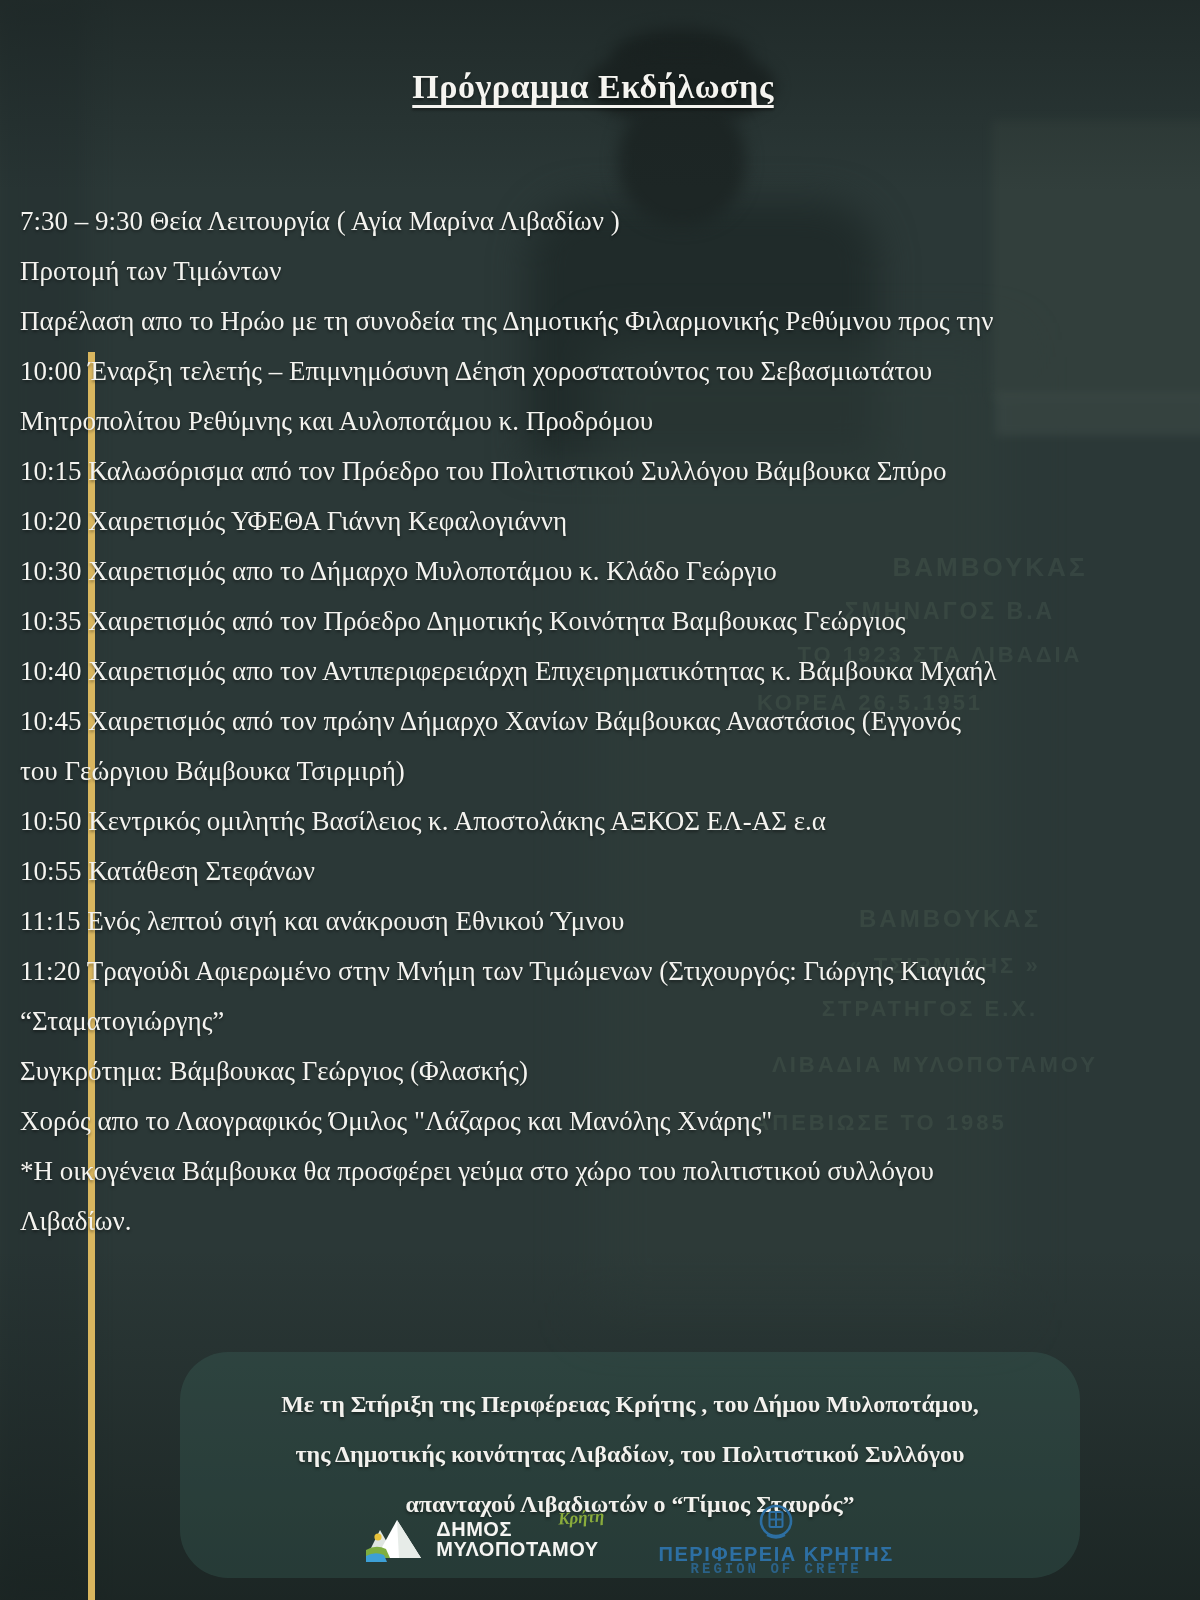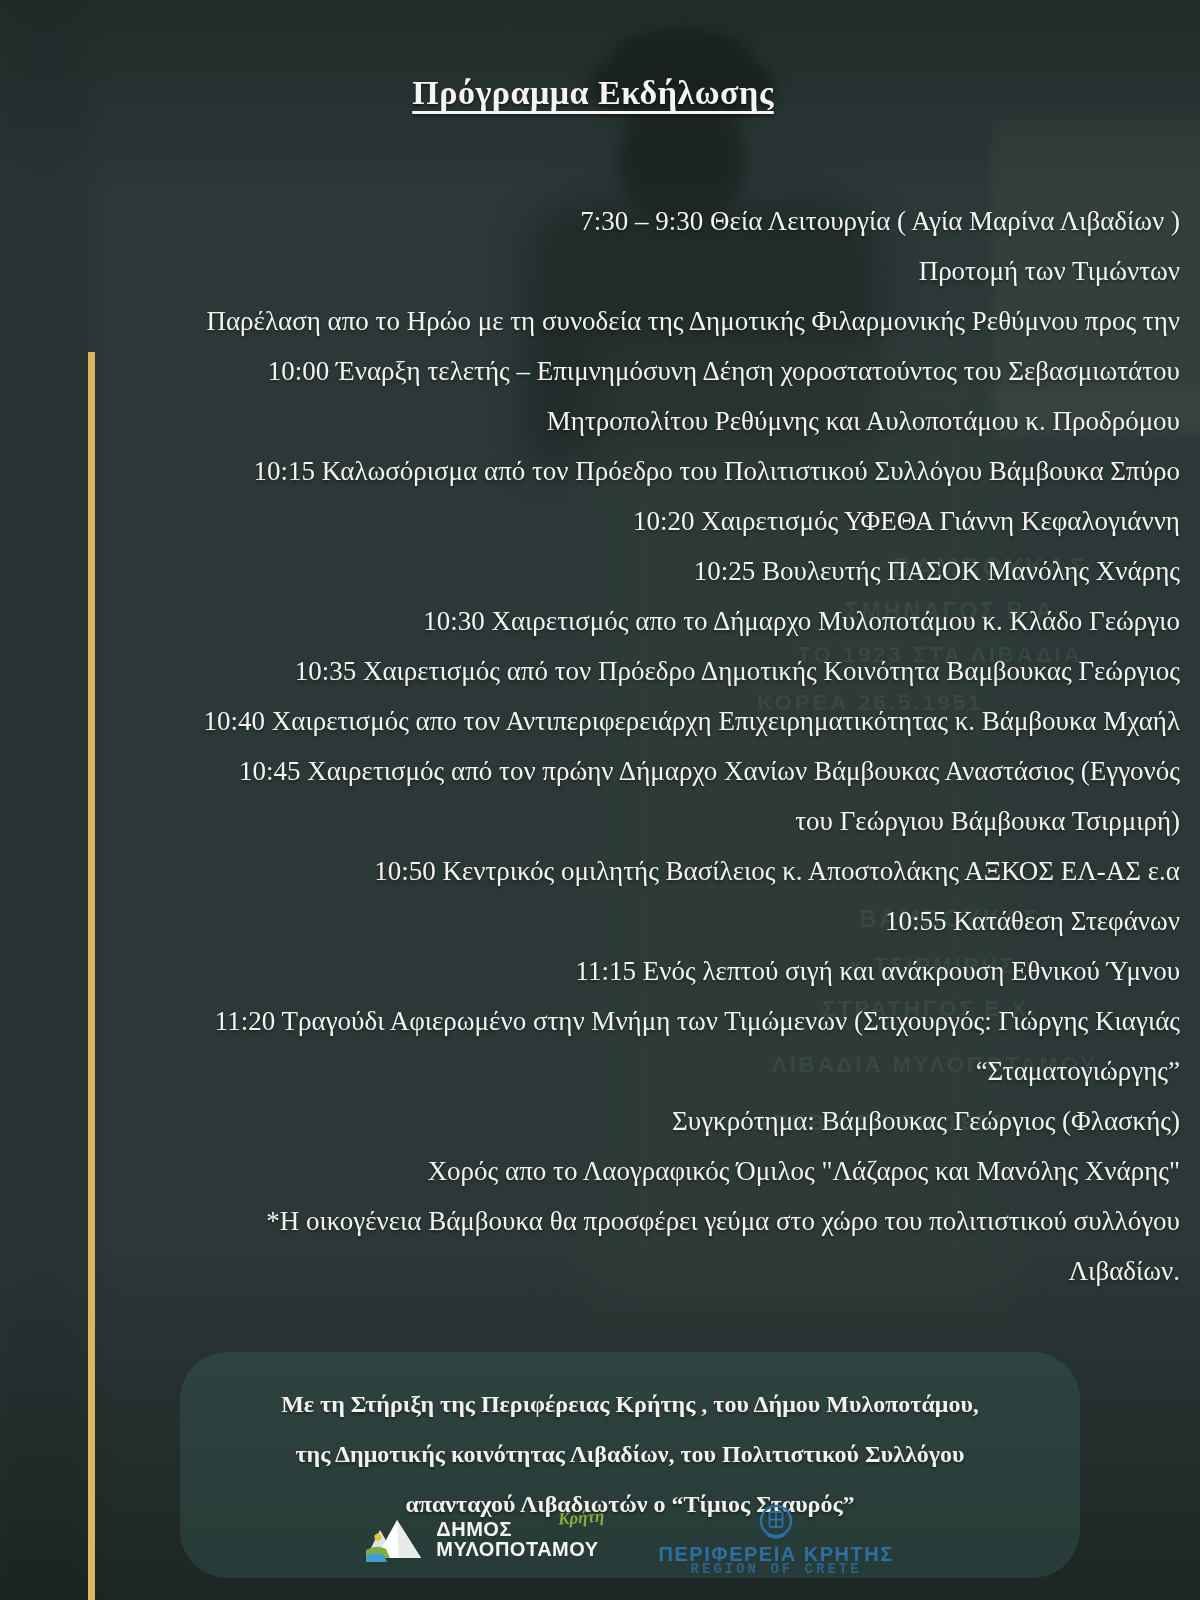--- a/index.html
+++ b/index.html
@@ -23,27 +23,27 @@
   .left-edge{left:0;top:0;width:86px;height:1600px;background:#243030;opacity:.55;filter:blur(12px);}
   .inscription{
     position:absolute;transform:translateX(-50%);
     color:#4a5c52;opacity:.38;font-family:"Liberation Sans", sans-serif;
     font-weight:bold;letter-spacing:3px;white-space:nowrap;filter:blur(.6px);
   }
   
   .gold-bar{position:absolute;left:88px;top:352px;width:7px;height:1248px;background:#d9b65f;}
   
   .title{
-    position:absolute;top:74px;left:0;width:100%;text-align:center;
+    position:absolute;top:68px;left:0;width:100%;text-align:center;
     color:#f5f4f0;font-size:34px;font-weight:bold;letter-spacing:.5px;
     text-shadow:0 2px 3px rgba(0,0,0,.45);
   }
   .title span{text-decoration:underline;text-underline-offset:7px;text-decoration-thickness:2.5px;padding-right:14px;}
   
-  .schedule{position:absolute;top:196px;left:20px;right:20px;text-align:right;}
+  .schedule{position:absolute;top:196px;left:20px;right:20px;text-align:left;}
   .sched-line{
     height:50px;line-height:50px;white-space:nowrap;
     color:#f4f3ef;font-size:27px;
     text-shadow:0 2px 3px rgba(0,0,0,.4);
   }
   
   .support-box{
     position:absolute;left:180px;top:1352px;width:900px;height:226px;
     background:rgba(64,110,99,.28);border-radius:48px;
   }
@@ -102,21 +102,20 @@
   <div class="title"><span>Πρόγραμμα Εκδήλωσης</span></div>
 
   <div class="schedule">
     <div class="sched-line">7:30 – 9:30 Θεία Λειτουργία ( Αγία Μαρίνα Λιβαδίων )</div>
     <div class="sched-line">Προτομή των Τιμώντων</div>
     <div class="sched-line">Παρέλαση απο το Ηρώο με τη συνοδεία της Δημοτικής Φιλαρμονικής Ρεθύμνου προς την</div>
     <div class="sched-line">10:00 Έναρξη τελετής – Επιμνημόσυνη Δέηση χοροστατούντος του Σεβασμιωτάτου</div>
     <div class="sched-line">Μητροπολίτου Ρεθύμνης και Αυλοποτάμου κ. Προδρόμου</div>
     <div class="sched-line">10:15 Καλωσόρισμα από τον Πρόεδρο του Πολιτιστικού Συλλόγου Βάμβουκα Σπύρο</div>
     <div class="sched-line">10:20 Χαιρετισμός ΥΦΕΘΑ Γιάννη Κεφαλογιάννη</div>
-    <div class="sched-line">10:25 Βουλευτής ΠΑΣΟΚ Μανόλης Χνάρης</div>
     <div class="sched-line">10:30 Χαιρετισμός απο το Δήμαρχο Μυλοποτάμου κ. Κλάδο Γεώργιο</div>
     <div class="sched-line">10:35 Χαιρετισμός από τον Πρόεδρο Δημοτικής Κοινότητα Βαμβουκας Γεώργιος</div>
     <div class="sched-line">10:40 Χαιρετισμός απο τον Αντιπεριφερειάρχη Επιχειρηματικότητας κ. Βάμβουκα Μχαήλ</div>
     <div class="sched-line">10:45 Χαιρετισμός από τον πρώην Δήμαρχο Χανίων Βάμβουκας Αναστάσιος (Εγγονός</div>
     <div class="sched-line">του Γεώργιου Βάμβουκα Τσιρμιρή)</div>
     <div class="sched-line">10:50 Κεντρικός ομιλητής Βασίλειος κ. Αποστολάκης  ΑΞΚΟΣ ΕΛ-ΑΣ ε.α</div>
     <div class="sched-line">10:55 Κατάθεση Στεφάνων</div>
     <div class="sched-line">11:15 Ενός λεπτού σιγή  και ανάκρουση Εθνικού Ύμνου</div>
     <div class="sched-line">11:20 Τραγούδι Αφιερωμένο στην Μνήμη των Τιμώμενων (Στιχουργός: Γιώργης Κιαγιάς</div>
     <div class="sched-line">“Σταματογιώργης”</div>

